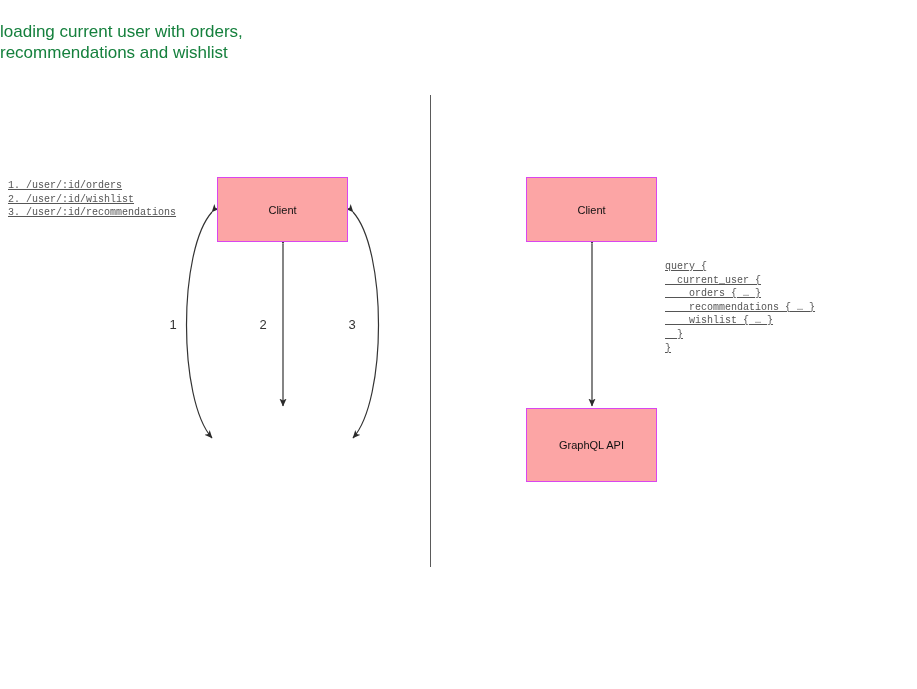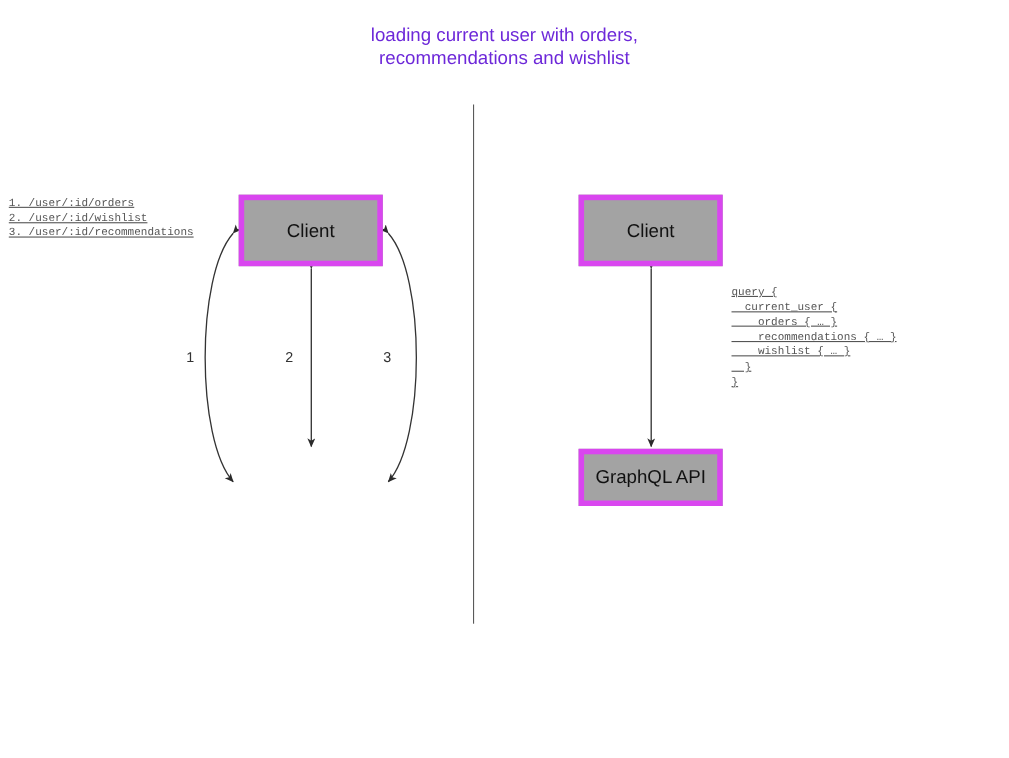--- a/index.html
+++ b/index.html
@@ -19,53 +19,53 @@
     position: absolute;
     inset: 0;
   }
 
   
   .title {
     position: absolute;
     left: 0;
     top: 21px;
     width: 917px;
-    text-align: center;
+    text-align: left;
     font-size: 17px;
     line-height: 21px;
-    color: #6d28d9;
+    color: #15803d;
     white-space: pre-line;
   }
 
   
   .divider {
     position: absolute;
     left: 430px;
     top: 95px;
     width: 1px;
     height: 472px;
     background: #5a5a5a;
   }
 
   
   .node {
     position: absolute;
     box-sizing: border-box;
-    background: #a3a3a3;
-    border: 5px solid #d946ef;
+    background: #fca5a5;
+    border: 1px solid #d946ef;
     display: flex;
     align-items: center;
     justify-content: center;
-    font-size: 17px;
+    font-size: 11px;
     color: #111111;
   }
   .node-client-rest  { left: 217px; top: 177px; width: 131px; height: 65px; }
   .node-rest-api     { left: 217px; top: 408px; width: 131px; height: 65px; }
   .node-client-gql   { left: 526px; top: 177px; width: 131px; height: 65px; }
-  .node-graphql-api  { left: 526px; top: 408px; width: 131px; height: 52px; }
+  .node-graphql-api  { left: 526px; top: 408px; width: 131px; height: 74px; }
 
   
   .arrows {
     position: absolute;
     left: 0;
     top: 0;
     width: 917px;
     height: 689px;
     pointer-events: none;
   }

